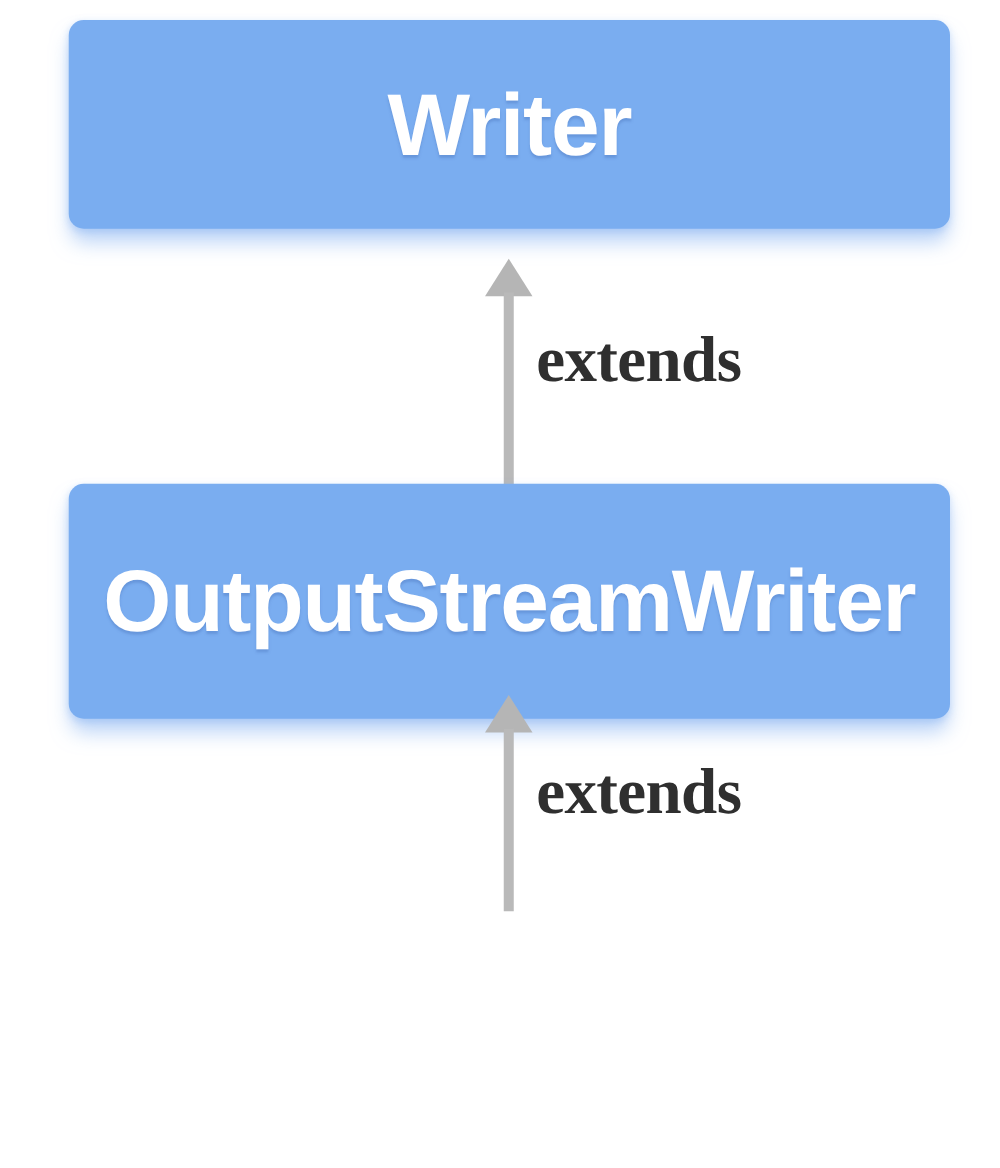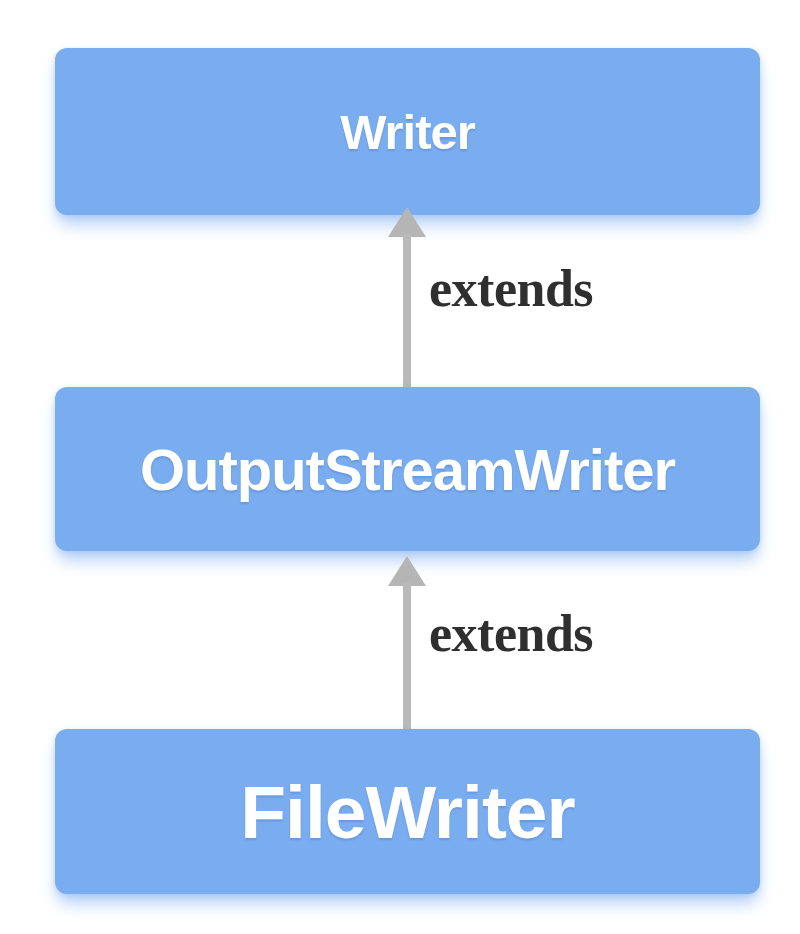--- a/index.html
+++ b/index.html
@@ -27,22 +27,22 @@
     align-items: center;
     justify-content: center;
     color: #ffffff;
     font-weight: 700;
     letter-spacing: -1px;
     box-shadow: 0 12px 16px -2px rgba(130, 175, 240, 0.55),
                 0 2px 6px rgba(130, 175, 240, 0.35);
     text-shadow: 0 2px 2px rgba(70, 110, 180, 0.35);
     white-space: nowrap;
   }
-  .box-top    { top: 48px;  height: 167px; font-size: 49px; }
-  .box-middle { top: 387px; height: 164px; font-size: 58px; }
+  .box-top    { top: 16px;  height: 167px; font-size: 70px; }
+  .box-middle { top: 387px; height: 188px; font-size: 70px; }
   .box-bottom { top: 729px; height: 165px; font-size: 75px; }
 
   .arrow {
     position: absolute;
     width: 40px;
     left: 387px; 
   }
   .arrow-head {
     position: absolute;
     left: 1px;
@@ -96,17 +96,14 @@
   <div class="class-box box-middle">
     <span>OutputStreamWriter</span>
   </div>
 
   <div class="arrow arrow-2">
     <div class="arrow-head"></div>
     <div class="arrow-line"></div>
   </div>
   <div class="edge-label edge-label-2">extends</div>
 
-  <div class="class-box box-bottom">
-    <span>FileWriter</span>
-  </div>
 
 </div>
 
 </body></html>

